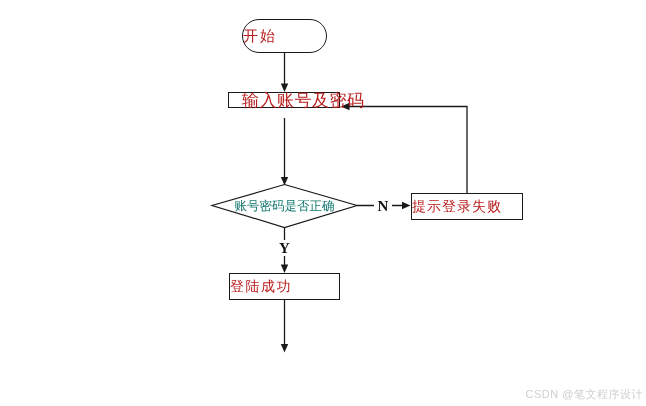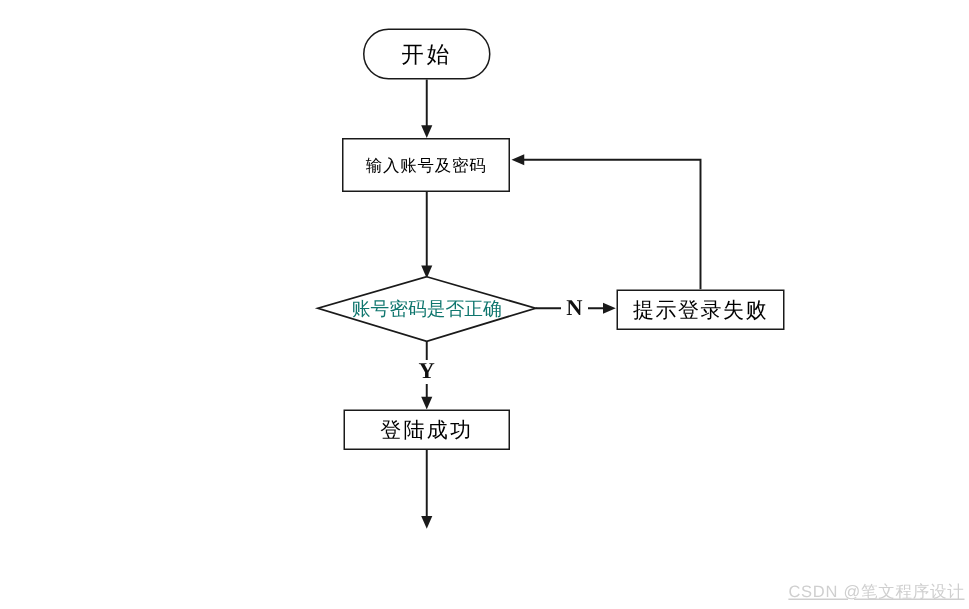--- a/index.html
+++ b/index.html
@@ -14,31 +14,31 @@
   }
   .wires {
     position: absolute;
     left: 0; top: 0;
     width: 646px; height: 406px;
   }
   .node {
     position: absolute;
     background: #ffffff;
     border: 1.4px solid #1a1a1a;
-    color: #000000;
+    color: #b91c1c;
     display: flex;
     align-items: center;
-    justify-content: center;
+    justify-content: flex-start;
     text-align: center;
     white-space: nowrap;
   }
   .terminator { border-radius: 17px; font-size: 15px; letter-spacing: 2px; }
   .process { font-size: 14px; letter-spacing: 1px; }
   .node-start   { left: 242px; top: 19px;  width: 85px;  height: 34px; }
-  .node-input   { left: 228px; top: 92px;  width: 112px; height: 36px; font-size: 11px; letter-spacing: 0.5px; }
+  .node-input   { left: 228px; top: 92px;  width: 112px; height: 16px; font-size: 17px; letter-spacing: 0.5px; padding-left: 13px; }
   .node-fail    { left: 411px; top: 193px; width: 112px; height: 27px; }
   .node-success { left: 229px; top: 273px; width: 111px; height: 27px; letter-spacing: 1.5px; }
   .node-end     { left: 240px; top: 353px; width: 85px;  height: 32px; }
   .decision-label {
     position: absolute;
     left: 212px; top: 198px;
     width: 145px; height: 16px;
     font-size: 12.5px;
     color: #0f766e;
     text-align: center;
@@ -57,21 +57,20 @@
   .edge-label-y { left: 276px; top: 240px; width: 17px; height: 16px; }
   .edge-label-n { left: 374px; top: 198px; width: 18px; height: 16px; }
   .watermark {
     position: absolute;
     right: 3px; bottom: 4px;
     font-family: "Liberation Sans", "DejaVu Sans", sans-serif;
     font-size: 11px;
     color: #cfcfcf;
     letter-spacing: 0.5px;
     white-space: nowrap;
-    text-decoration: underline;
   }
 </style>
 </head>
 <body>
 
 <div class="canvas">
 
   <svg class="wires" viewBox="0 0 646 406" aria-hidden="true">
 
     <g stroke="#1a1a1a" stroke-width="1.3" fill="none">

